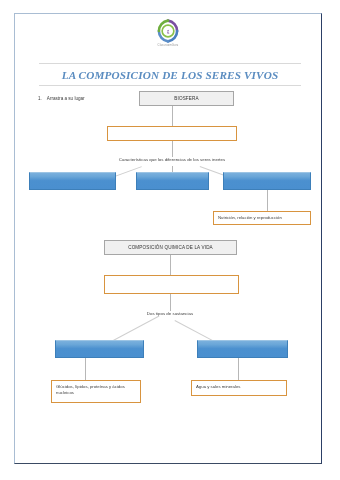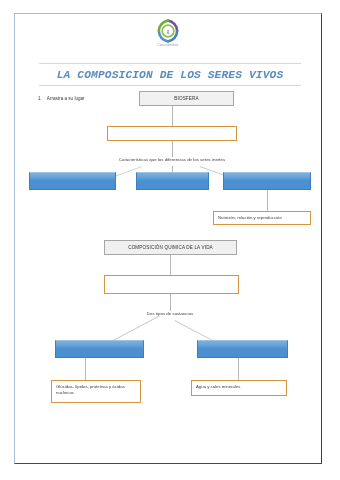--- a/index.html
+++ b/index.html
@@ -60,21 +60,21 @@
     top: 49px;
     width: 262px;
     text-align: center;
   }
   .rule {
     height: 1px;
     background: #d9d9d9;
     width: 100%;
   }
   #doc-title {
-    font-family: Liberation Mono, monospace;
+    font-family: Liberation Serif, serif;
     font-style: italic;
     font-weight: bold;
     font-size: 11.2px;
     color: #5a8cc0;
     letter-spacing: .15px;
     padding: 5px 0 4px 0;
     white-space: nowrap;
   }
 
   

